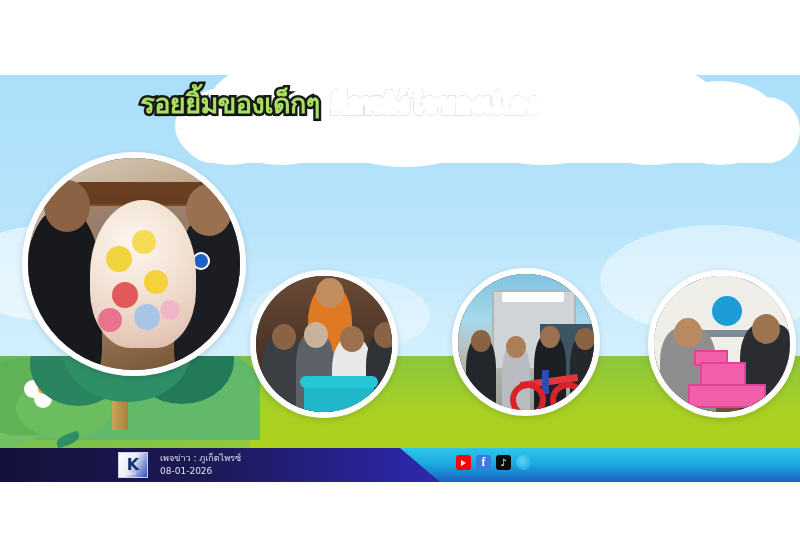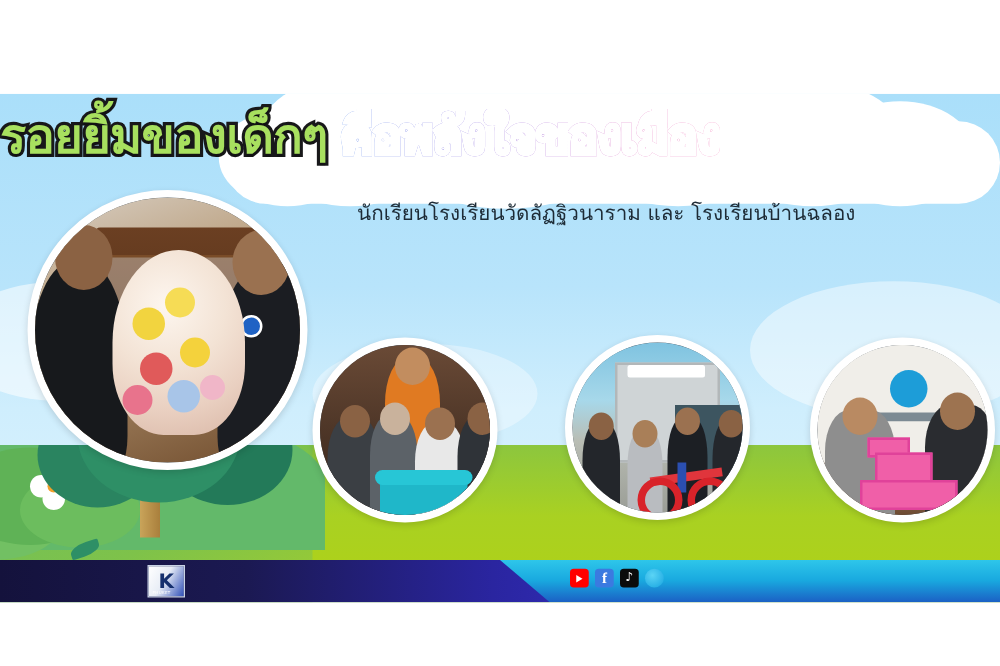--- a/index.html
+++ b/index.html
@@ -31,22 +31,22 @@
   }
   
   .puff { position:absolute; background:#ffffff; border-radius:50%; opacity:.95; }
   .pf1 { left:-40px; top:150px; width:180px; height:96px; opacity:.55; }
   .pf2 { left:600px; top:150px; width:230px; height:110px; opacity:.45; }
   .pf3 { left:250px; top:200px; width:180px; height:80px; opacity:.35; }
 
   
   .headline {
     position:absolute; left:0; top:90px; width:678px;
-    white-space:nowrap;
-    font-size:39px; font-weight:bold; letter-spacing:-.5px;
+    text-align:center; white-space:nowrap;
+    font-size:27px; font-weight:bold; letter-spacing:-.5px;
     line-height:1;
     z-index:6;
   }
   .hl-1 {
     color:#a8e05f;
     -webkit-text-stroke:5px #18181a;
     paint-order:stroke fill;
     text-shadow:0 3px 0 rgba(0,0,0,.25);
   }
   .hl-2 {
@@ -277,21 +277,20 @@
 
     <div class="leaf"></div>
     <div class="grass-tuft"></div>
   </div>
 
   <div class="headline">
     <span class="hl-1">รอยยิ้มของเด็กๆ</span><span class="hl-2">คือพลังใจของเมือง</span>
   </div>
 
   <div class="bodycopy">
-    <span class="ln">นักเรียนโรงเรียนวัดลัฏฐิวนาราม และ โรงเรียนบ้านฉลอง</span>
   </div>
 
   <div class="circ c-hero">
     <div class="inner">
       <div class="hero-bg"></div>
       <div class="hero-cab">
         <div class="hero-cab-glass"></div>
       </div>
       <div class="hero-man hm-l"></div>
       <div class="hm-head-l"></div>
@@ -368,20 +367,24 @@
   <div class="bar">
     <div class="bar-cyan"></div>
     <div class="bar-navy"></div>
   </div>
 
   <div class="bar-logo">
     <span>K</span>
     <span class="lg-sub">PHUKET</span>
   </div>
 
+  <div class="bar-credit">
+    <span class="cl">เพจข่าว : ภูเก็ตไพรซ์</span>
+    <span class="cl">08-01-2026</span>
+  </div>
 
   <div class="socials">
     <span class="soc soc-yt">
         <i></i>
       </span>
     <span class="soc soc-fb">f</span>
     <span class="soc soc-tt">♪</span>
     <span class="soc soc-x"></span>
   </div>
 

